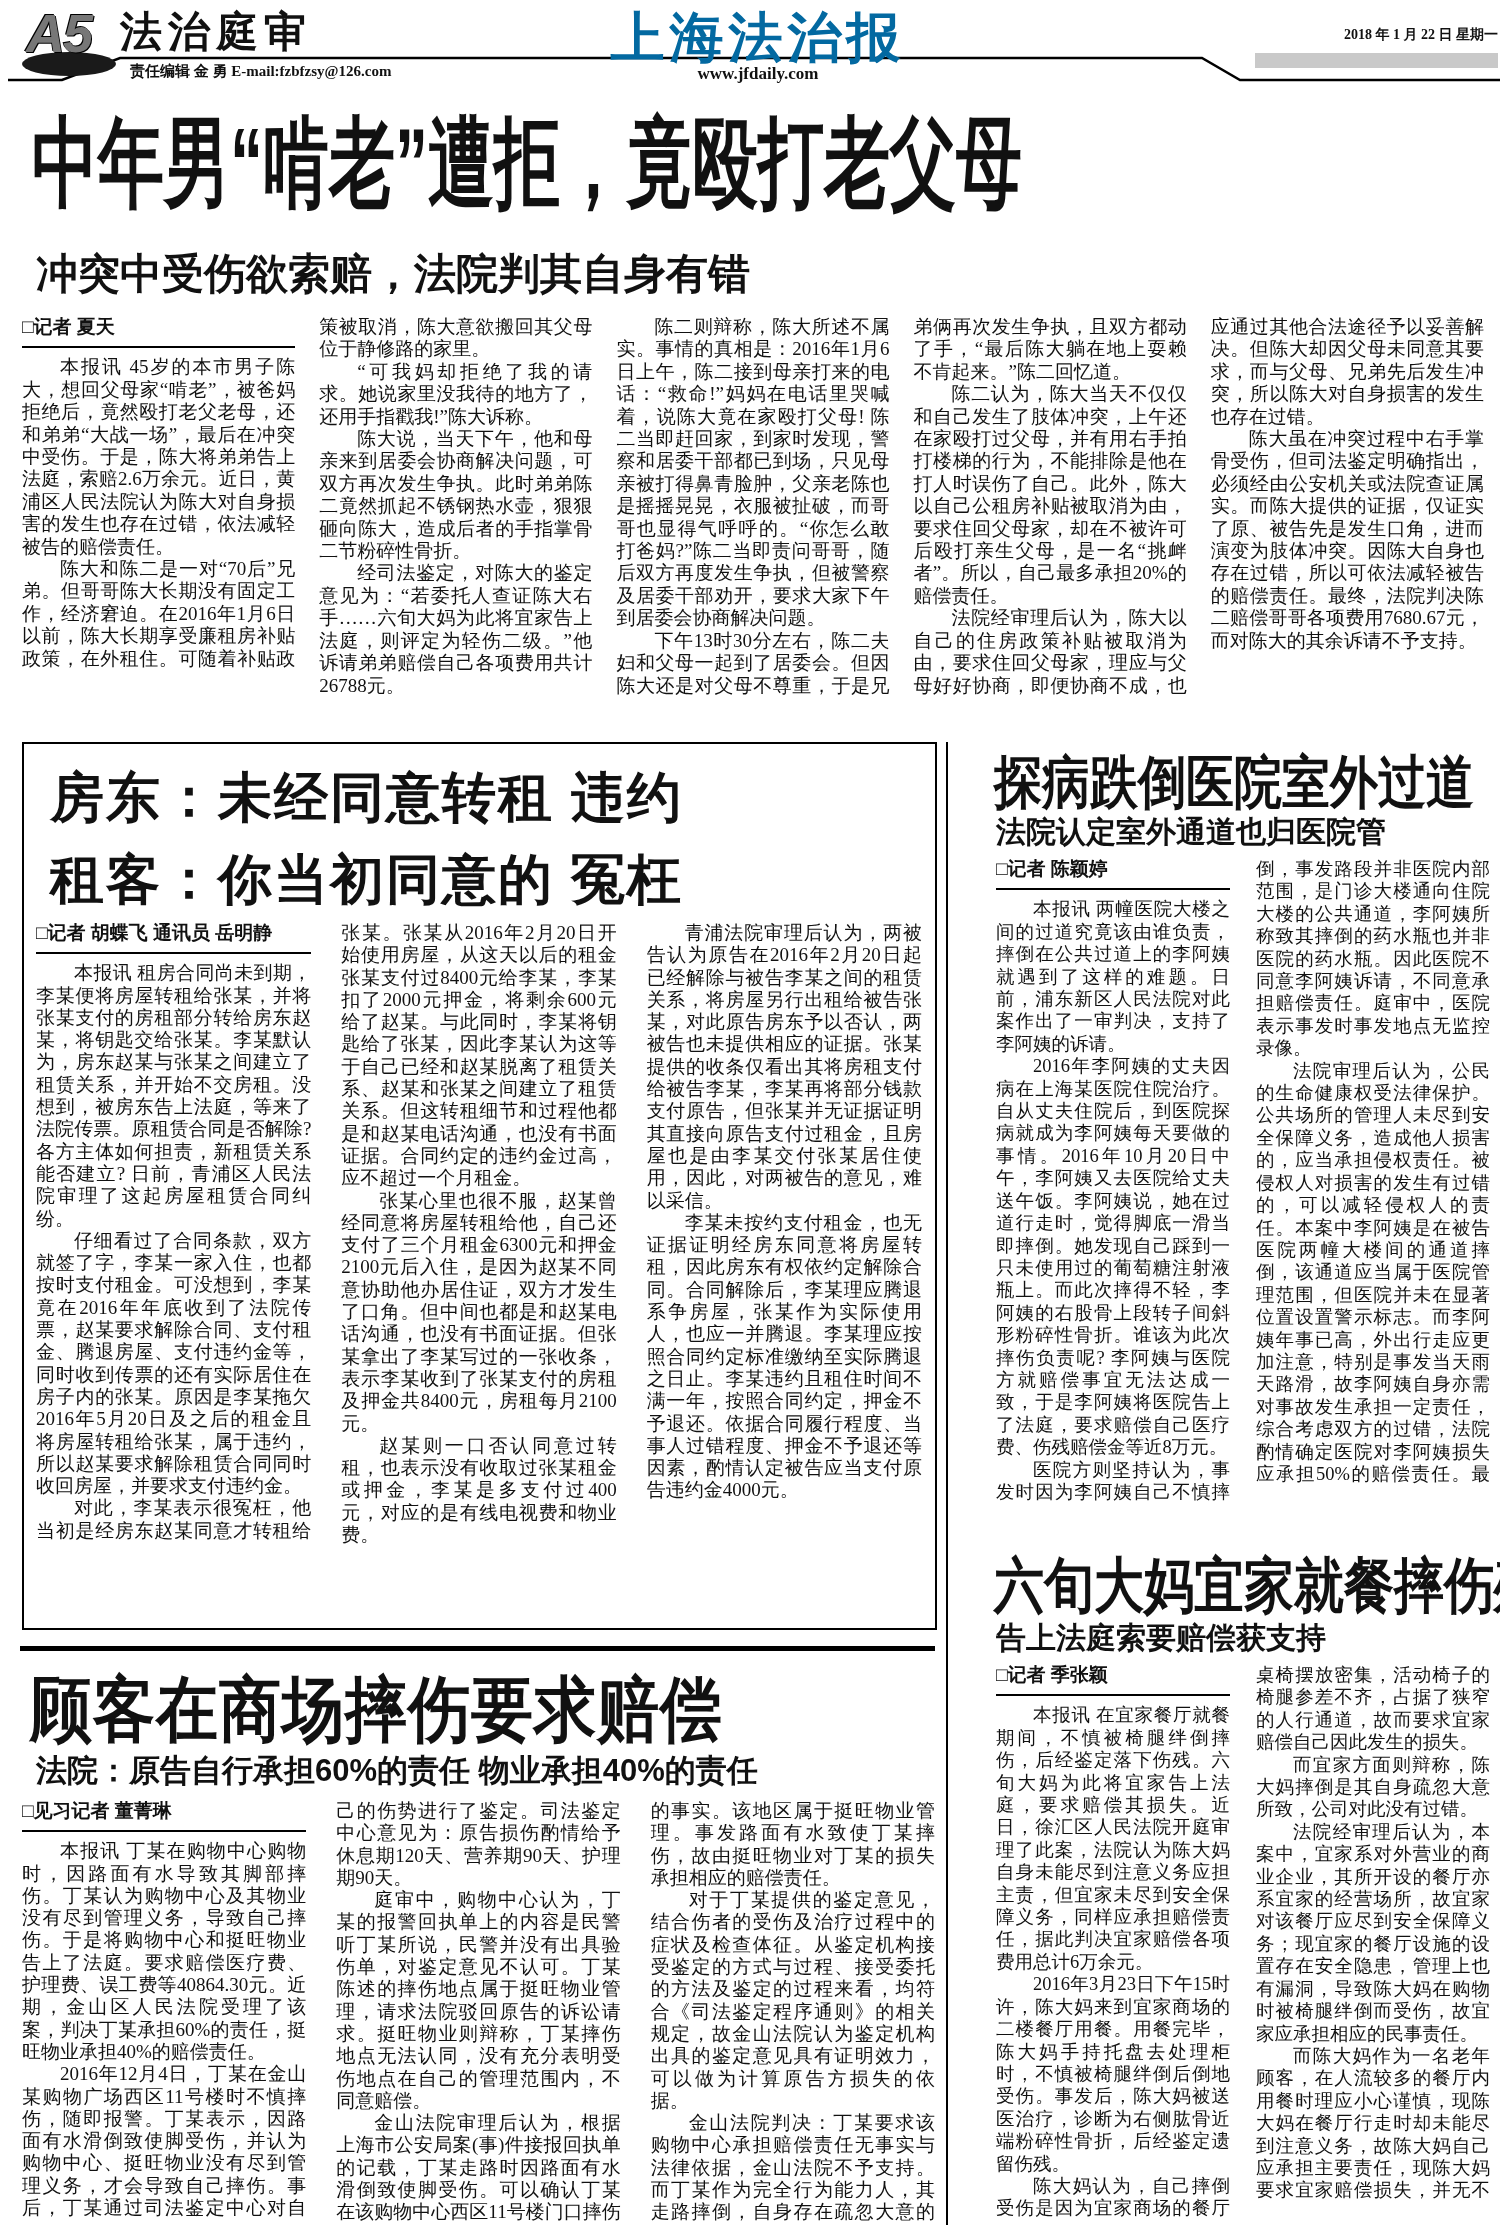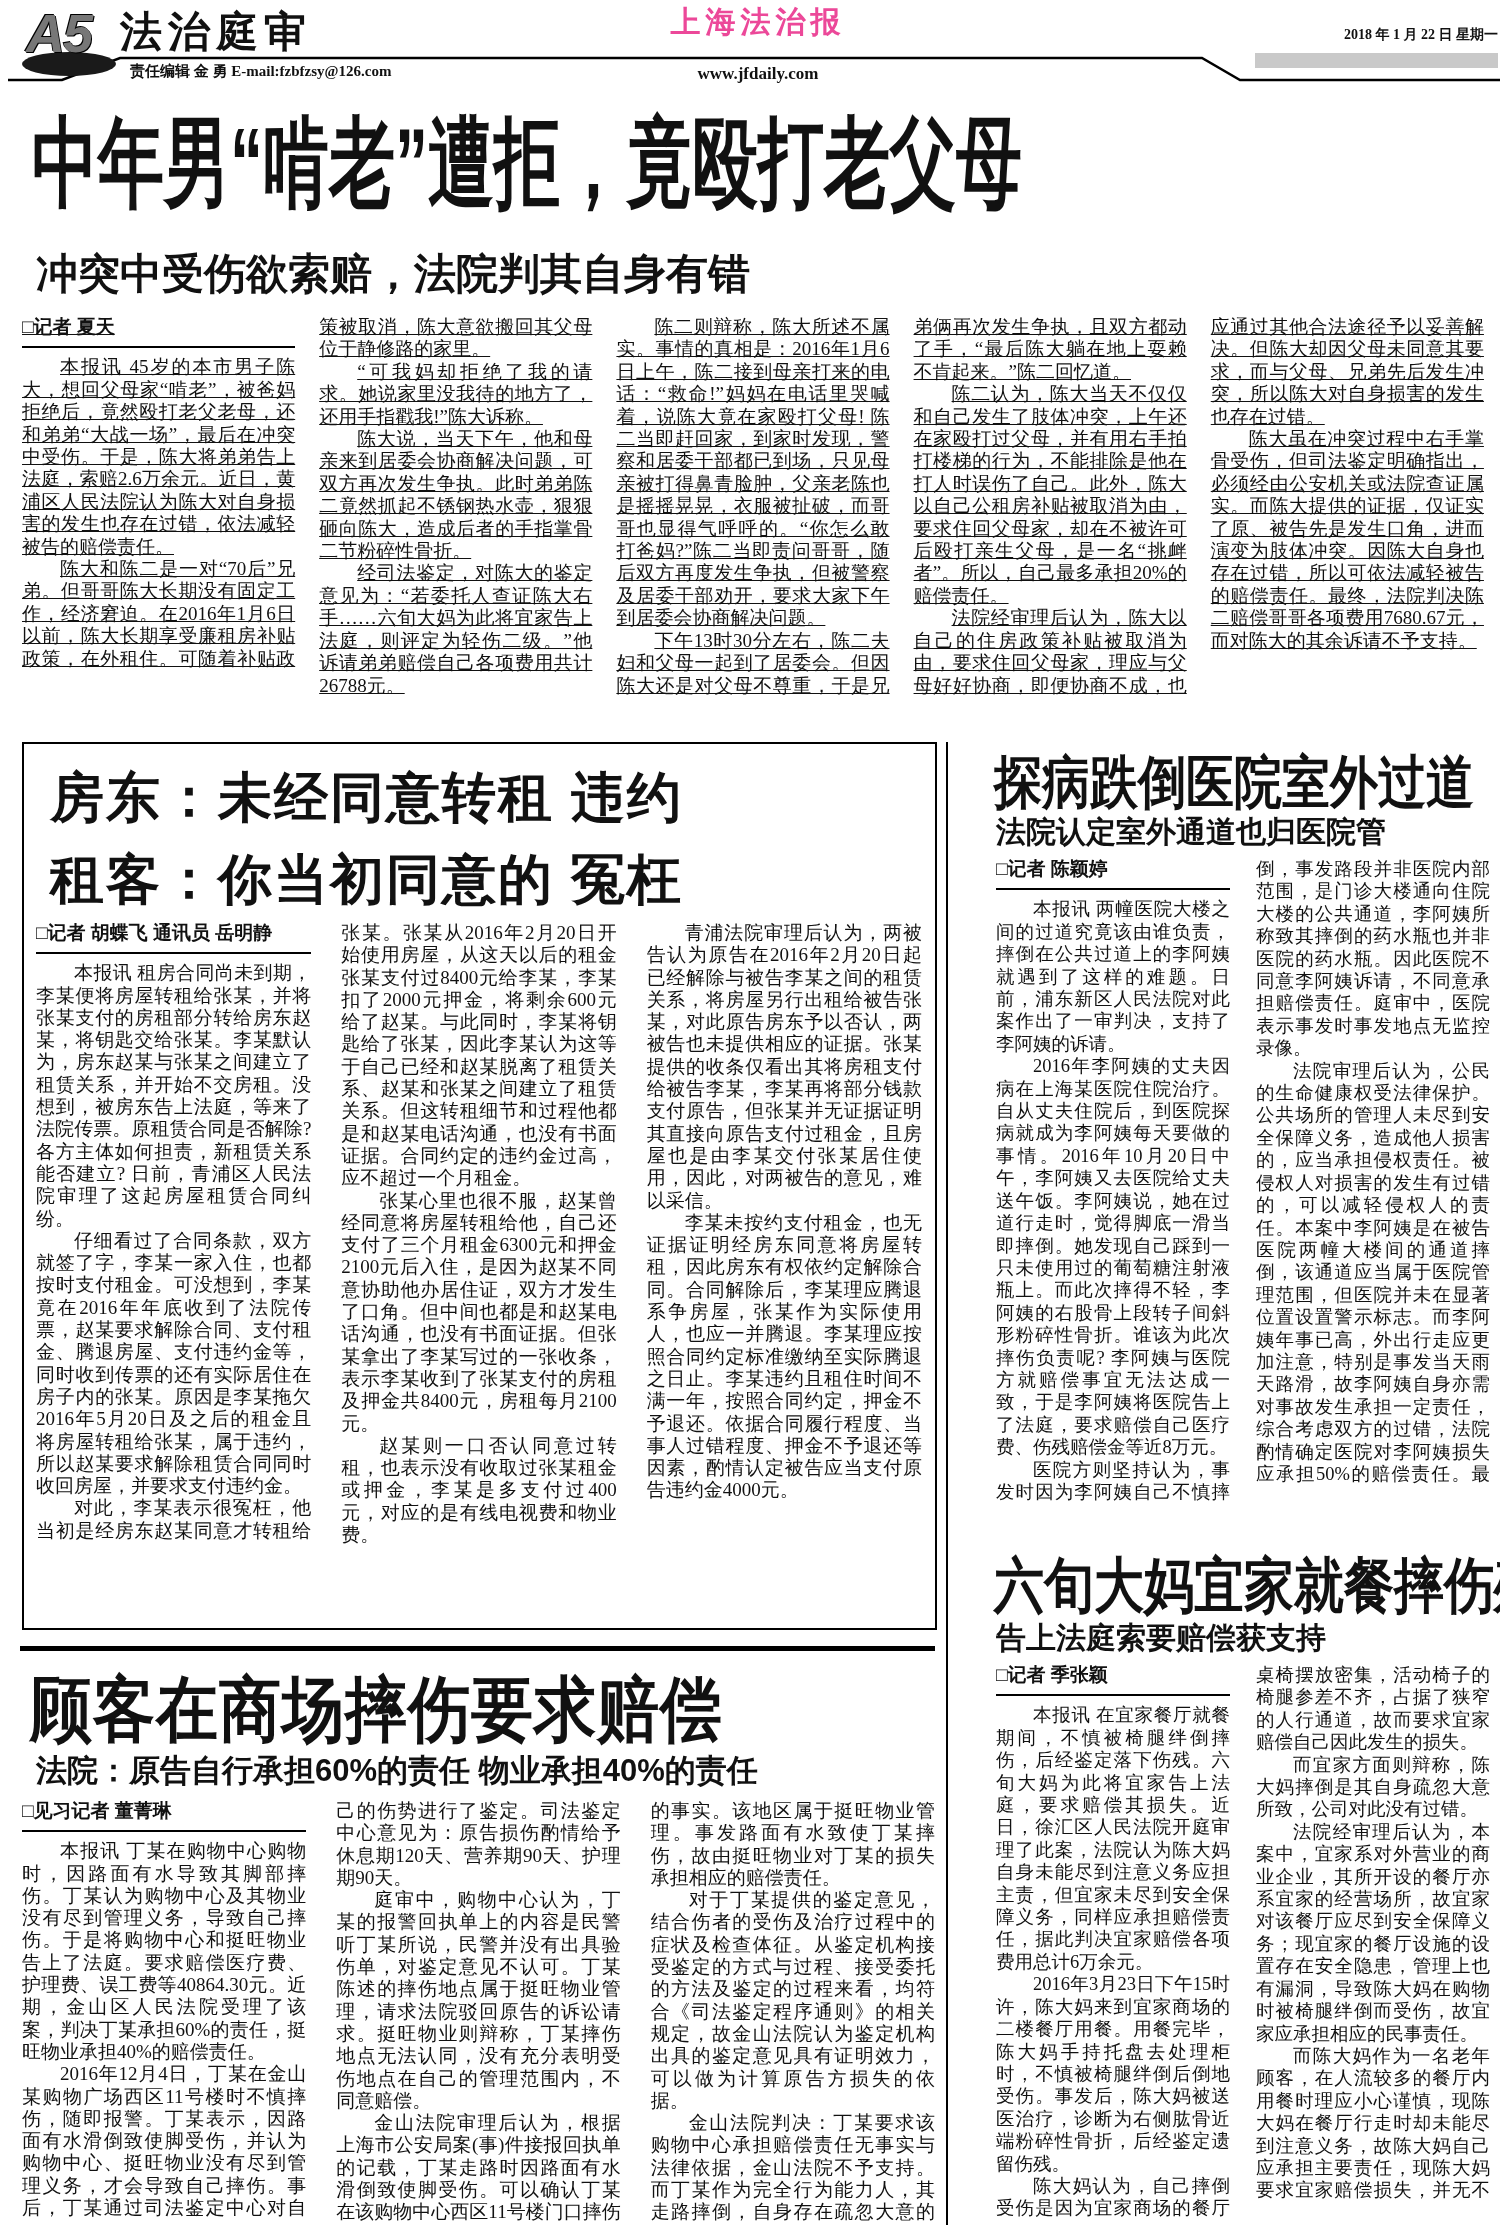--- a/index.html
+++ b/index.html
@@ -2,21 +2,21 @@
 <html lang="zh"><head>
 <meta charset="utf-8">
 <style>
   html,body{margin:0;padding:0;background:#e8e8e8;}
   .page{position:relative;width:1500px;height:2227px;background:#fff;margin:0 auto;overflow:hidden;
         font-family:"Liberation Serif","DejaVu Serif",serif;color:#111;}
   .abs{position:absolute;}
   
   .hdr-section{font-family:"Liberation Sans","DejaVu Sans",sans-serif;font-weight:900;font-size:42px;letter-spacing:6px;}
   .hdr-editor{font-weight:bold;font-size:15px;}
-  .masthead{font-weight:bold;font-size:30px;color:#ec4899;letter-spacing:5px;text-align:center;width:420px;}
+  .masthead{font-weight:bold;font-size:54px;color:#0369a1;letter-spacing:5px;text-align:center;width:420px;}
   .website{font-weight:bold;font-size:17px;text-align:center;width:420px;}
   .hdr-date{font-weight:bold;font-size:14px;text-align:right;width:250px;}
   .datebar{background:#c9c9c9;width:243px;height:15px;}
   .a5{font-family:"Liberation Sans","DejaVu Sans",sans-serif;font-weight:900;font-size:54px;font-style:italic;
       color:#777;text-shadow:1px 1px 0 #000,-1px -1px 0 #000;letter-spacing:-2px;}
   .a5oval{width:94px;height:24px;background:#1a1a1a;border-radius:50%;}
   
   .sans{font-family:"Liberation Sans","DejaVu Sans",sans-serif;}
   .h-main{font-weight:900;font-size:66px;letter-spacing:0;white-space:nowrap;transform:scaleY(1.5);transform-origin:top left;}
   .h-sub-main{font-weight:900;font-size:42px;white-space:nowrap;}
@@ -53,21 +53,21 @@
     <div class="abs hdr-section" style="left:112px;top:4px;">法治庭审</div>
     <div class="abs hdr-editor" style="left:122px;top:62px;">责任编辑  金  勇   E-mail:fzbfzsy@126.com</div>
     <div class="abs masthead" style="left:540px;top:2px;">上海法治报</div>
     <div class="abs website" style="left:540px;top:64px;">www.jfdaily.com</div>
     <div class="abs hdr-date" style="left:1240px;top:26px;">2018 年 1 月 22 日  星期一</div>
   </div>
 
   <div>
     <div class="abs sans h-main" style="left:32px;top:96px;">中年男“啃老”遭拒，竟殴打老父母</div>
     <div class="abs sans h-sub-main" style="left:36px;top:246px;">冲突中受伤欲索赔，法院判其自身有错</div>
-    <div class="abs cols c5" style="left:22px;top:316px;width:1462px;height:392px;text-decoration:underline;">
+    <div class="abs cols c5" style="left:22px;top:316px;width:1462px;height:392px;">
       <div class="byline sans">□记者  夏天</div>
       <div>
           <p>本报讯  45岁的本市男子陈大，想回父母家“啃老”，被爸妈拒绝后，竟然殴打老父老母，还和弟弟“大战一场”，最后在冲突中受伤。于是，陈大将弟弟告上法庭，索赔2.6万余元。近日，黄浦区人民法院认为陈大对自身损害的发生也存在过错，依法减轻被告的赔偿责任。</p>
           <p>陈大和陈二是一对“70后”兄弟。但哥哥陈大长期没有固定工作，经济窘迫。在2016年1月6日以前，陈大长期享受廉租房补贴政策，在外租住。可随着补贴政策被取消，陈大意欲搬回其父母位于静修路的家里。</p>
           <p>“可我妈却拒绝了我的请求。她说家里没我待的地方了，还用手指戳我!”陈大诉称。</p>
           <p>陈大说，当天下午，他和母亲来到居委会协商解决问题，可双方再次发生争执。此时弟弟陈二竟然抓起不锈钢热水壶，狠狠砸向陈大，造成后者的手指掌骨二节粉碎性骨折。</p>
           <p>经司法鉴定，对陈大的鉴定意见为：“若委托人查证陈大右手……六旬大妈为此将宜家告上法庭，则评定为轻伤二级。”他诉请弟弟赔偿自己各项费用共计26788元。</p>
           <p>陈二则辩称，陈大所述不属实。事情的真相是：2016年1月6日上午，陈二接到母亲打来的电话：“救命!”妈妈在电话里哭喊着，说陈大竟在家殴打父母! 陈二当即赶回家，到家时发现，警察和居委干部都已到场，只见母亲被打得鼻青脸肿，父亲老陈也是摇摇晃晃，衣服被扯破，而哥哥也显得气呼呼的。“你怎么敢打爸妈?”陈二当即责问哥哥，随后双方再度发生争执，但被警察及居委干部劝开，要求大家下午到居委会协商解决问题。</p>
           <p>下午13时30分左右，陈二夫妇和父母一起到了居委会。但因陈大还是对父母不尊重，于是兄弟俩再次发生争执，且双方都动了手，“最后陈大躺在地上耍赖不肯起来。”陈二回忆道。</p>
           <p>陈二认为，陈大当天不仅仅和自己发生了肢体冲突，上午还在家殴打过父母，并有用右手拍打楼梯的行为，不能排除是他在打人时误伤了自己。此外，陈大以自己公租房补贴被取消为由，要求住回父母家，却在不被许可后殴打亲生父母，是一名“挑衅者”。所以，自己最多承担20%的赔偿责任。</p>

